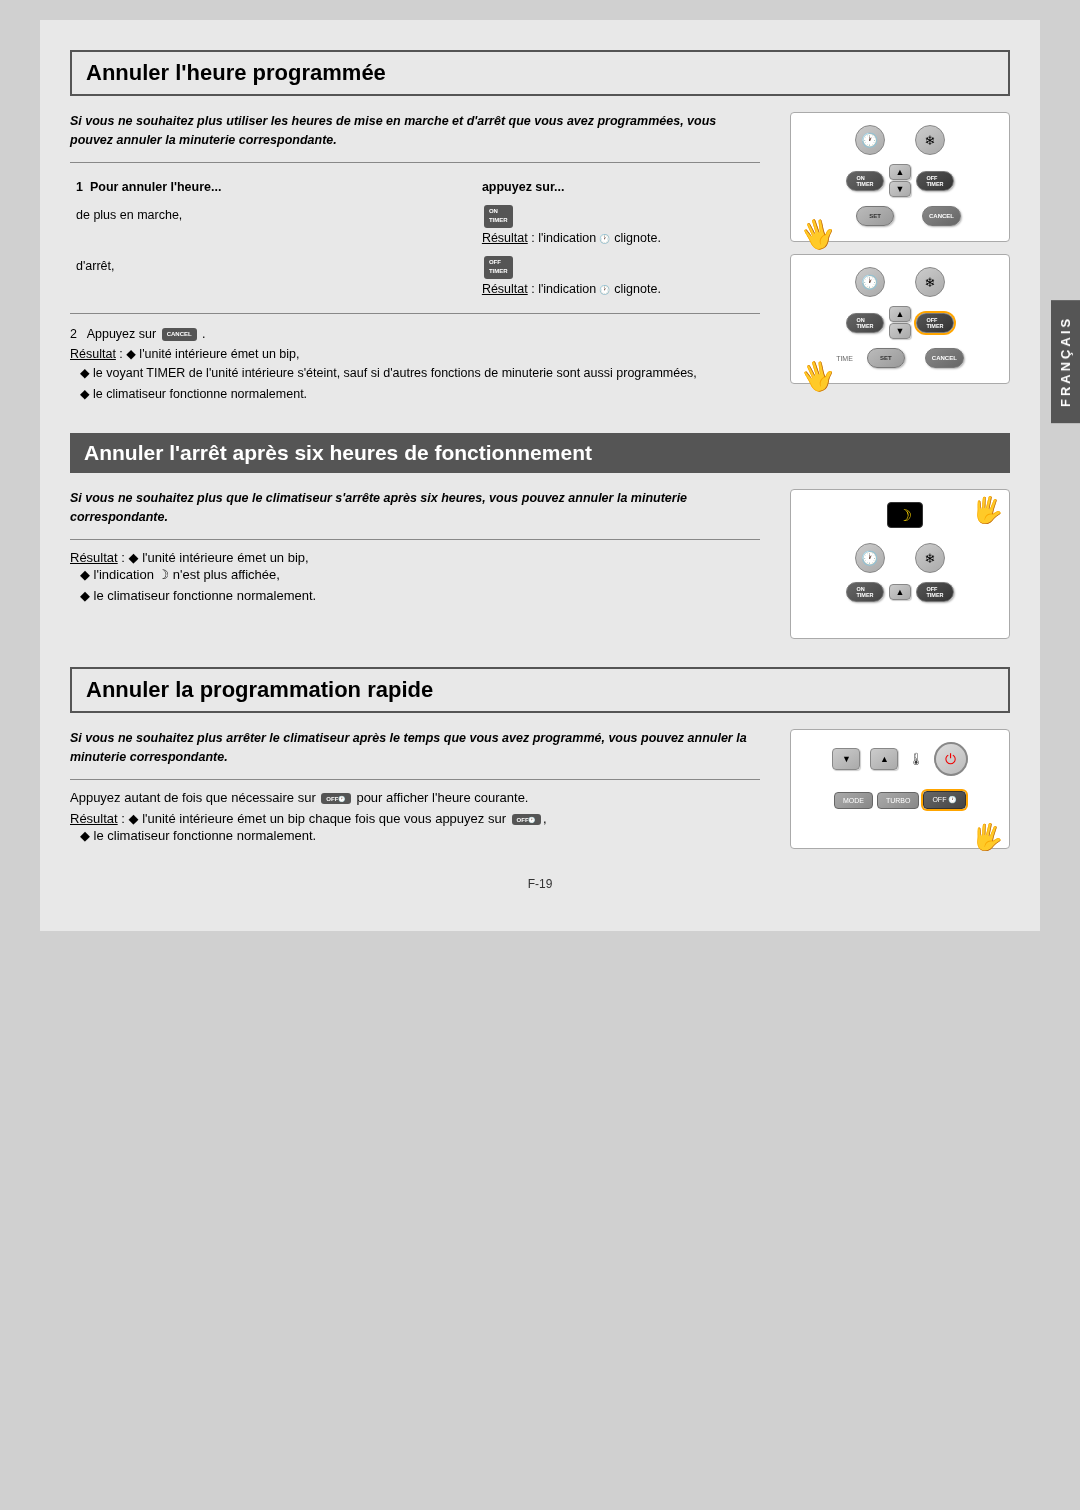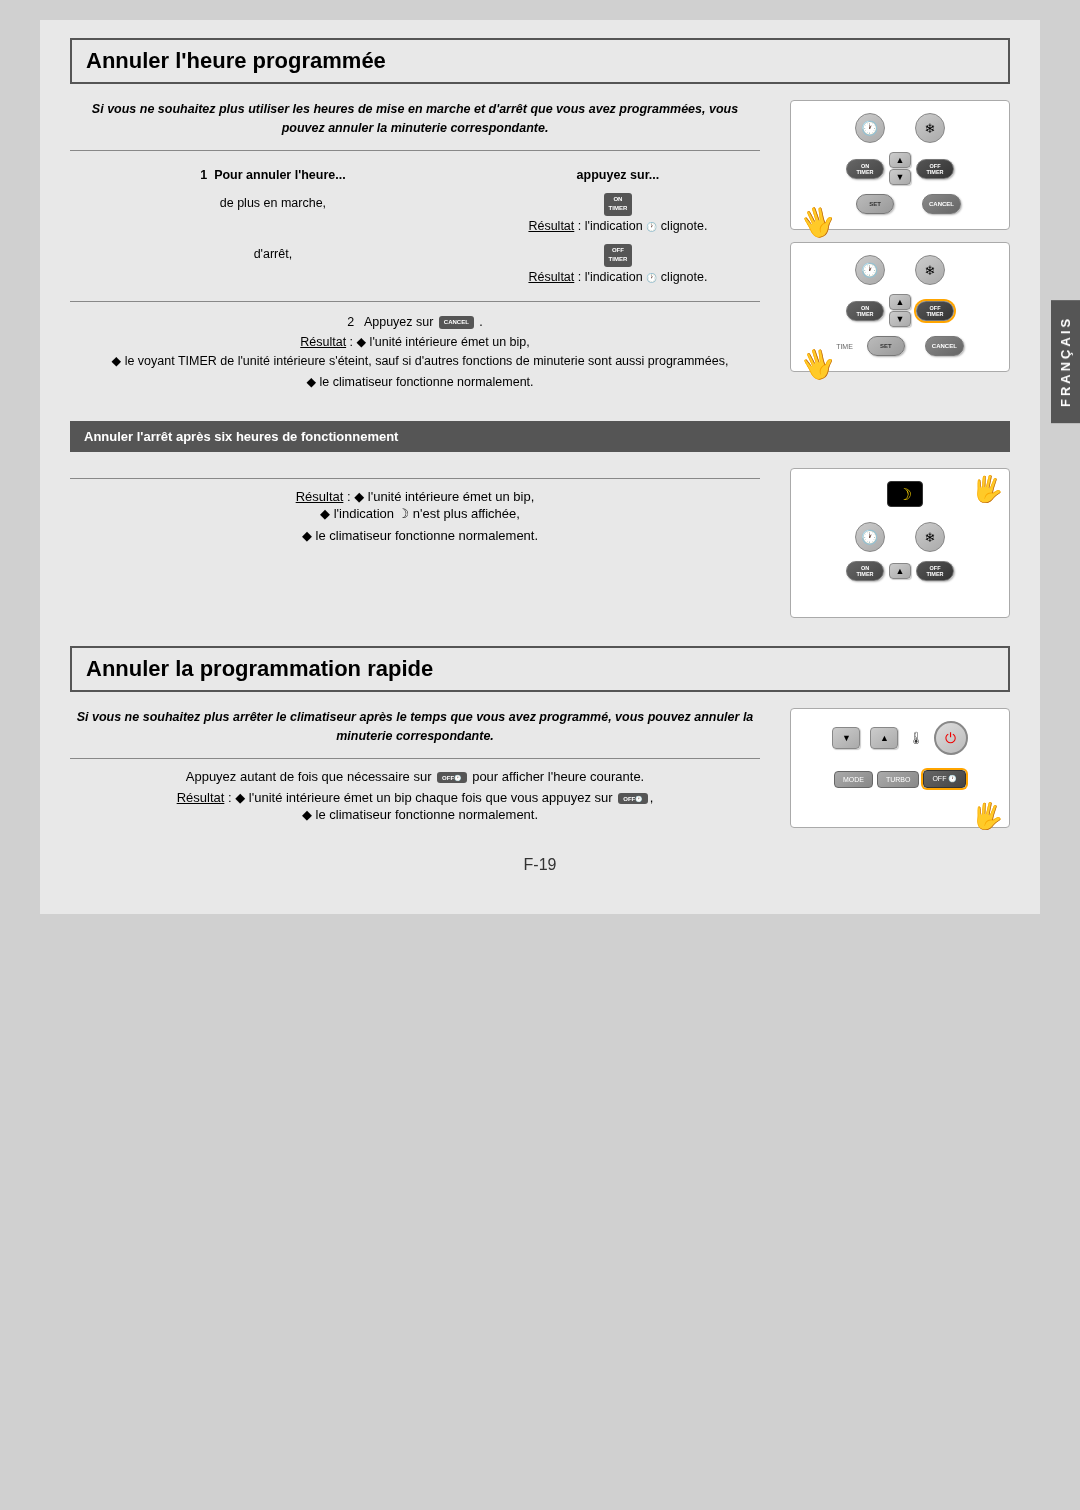--- a/index.html
+++ b/index.html
@@ -8,21 +8,21 @@
       font-size: 13px;
       background: #d0d0d0;
       width: 1080px;
       min-height: 1510px;
       position: relative;
     }
     .page {
       background: #e8e8e8;
       width: 1000px;
       margin: 20px auto;
-      padding: 18px 30px 40px 30px;
+      padding: 30px 30px 40px 30px;
       position: relative;
     }
 
     
     .section-title {
       border: 2.5px solid #555;
       padding: 8px 14px;
       font-size: 22px;
       font-weight: bold;
       margin-bottom: 16px;
@@ -31,21 +31,20 @@
     }
 
     .section {
       margin-bottom: 28px;
       background: #e8e8e8;
     }
 
     .section-inner {
       display: flex;
       gap: 20px;
-      text-align: center;
     }
 
     .text-col {
       flex: 1;
       padding-right: 10px;
     }
 
     .image-col {
       width: 220px;
       flex-shrink: 0;
@@ -284,21 +283,21 @@
     }
 
     .temp-icon {
       font-size: 12px;
       color: #333;
     }
 
     .page-num {
       text-align: center;
       margin-top: 20px;
-      font-size: 16px;
+      font-size: 12px;
       color: #333;
     }
 
     .inline-btn {
       display: inline-flex;
       align-items: center;
       background: #555;
       color: white;
       font-size: 6px;
       font-weight: bold;
@@ -407,23 +406,24 @@
             <div class="remote-btn btn-oval-h btn-cancel">CANCEL</div>
           </div>
 
           <div style="position:absolute; bottom:-10px; left:10px; font-size:28px; transform:rotate(-20deg);">🖐</div>
         </div>
       </div>
     </div>
   </div>
 
   <div class="section" style="margin-top:20px;">
-    <div style="background:#555; color:white; padding:8px 14px; font-size:13px; font-weight:bold; margin-bottom:16px;">Annuler l'arrêt après six heures de fonctionnement</div>
+    <div style="background:#555; color:white; padding:8px 14px; font-size:21px; font-weight:bold; margin-bottom:16px;">Annuler l'arrêt après six heures de fonctionnement</div>
     <div class="section-inner">
       <div class="text-col">
+        <p class="intro-text"><em>Si vous ne souhaitez plus que le climatiseur s'arrête après six heures, vous pouvez annuler la minuterie correspondante.</em></p>
         <hr class="section-line">
         <p><span class="underline">Résultat</span> : ◆ l'unité intérieure émet un bip,</p>
         <ul class="bullet-list">
           <li>l'indication ☽ n'est plus affichée,</li>
           <li>le climatiseur fonctionne normalement.</li>
         </ul>
       </div>
       <div class="image-col">
         <div class="remote-img" style="position:relative; min-height:150px;">
 

